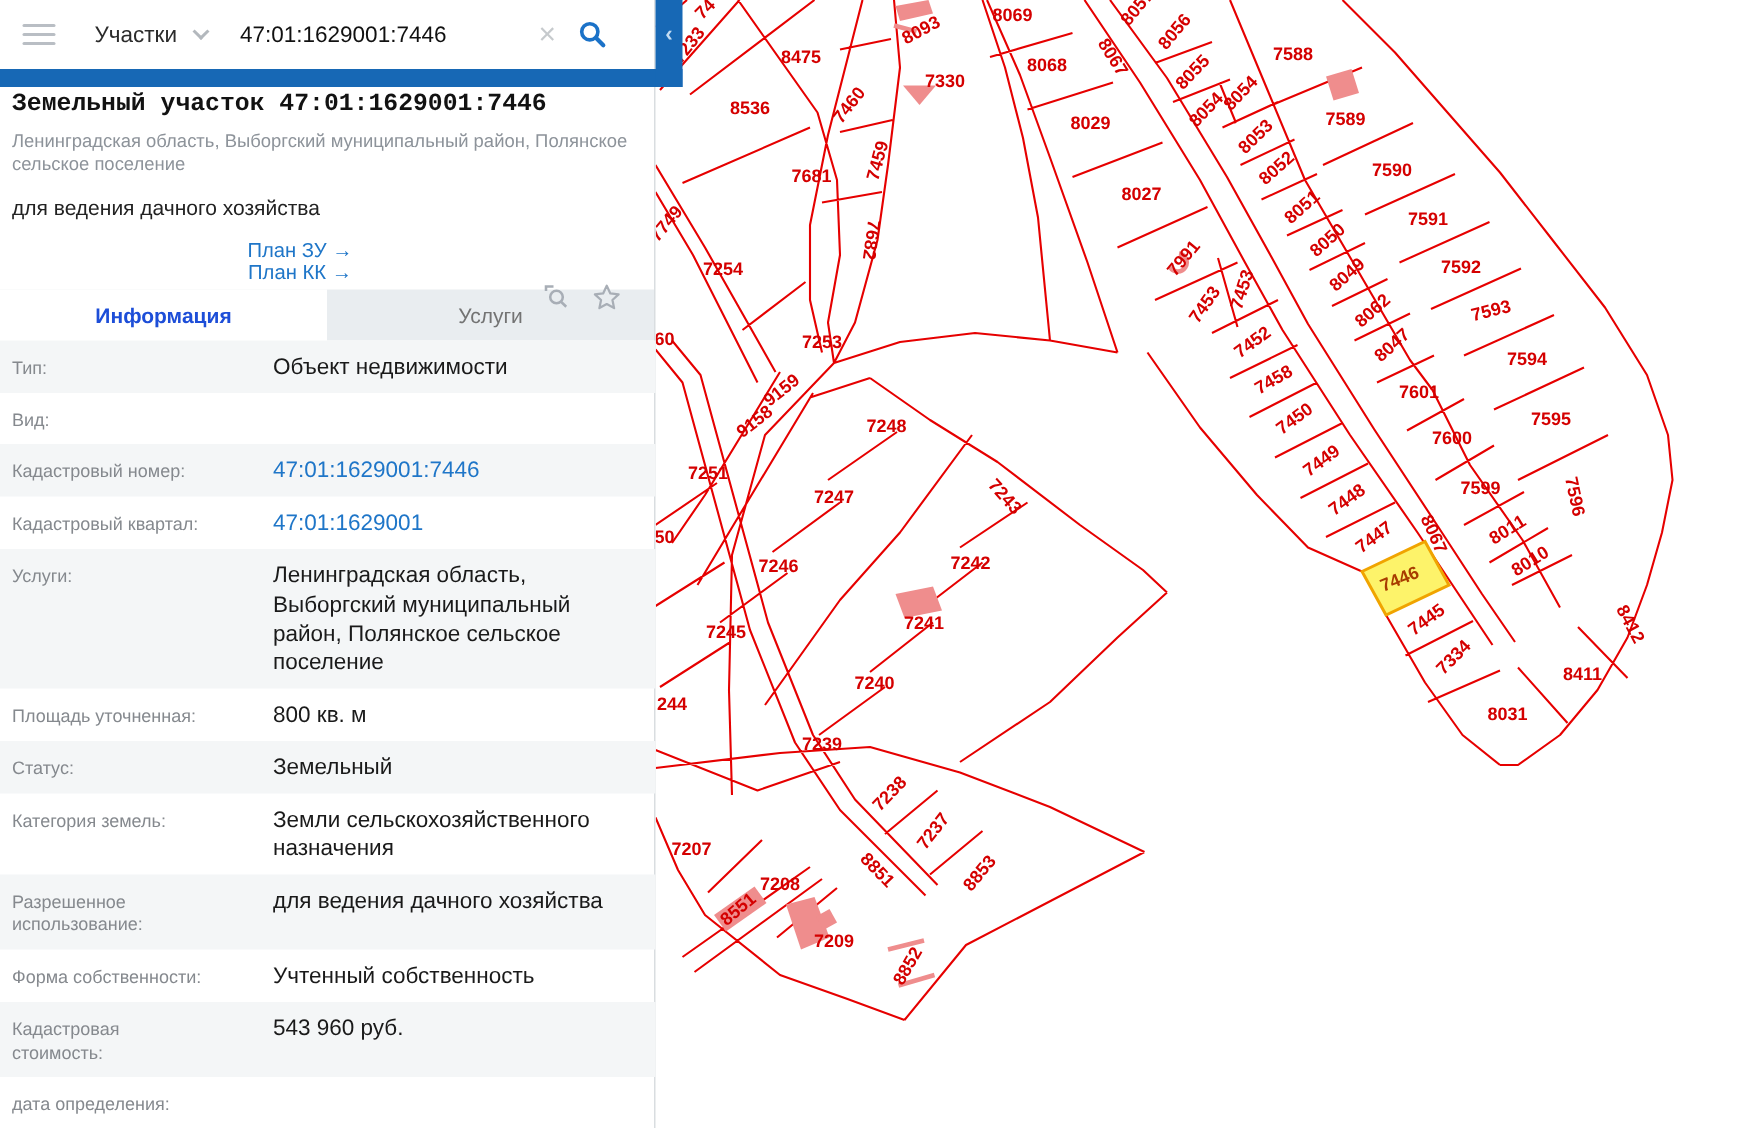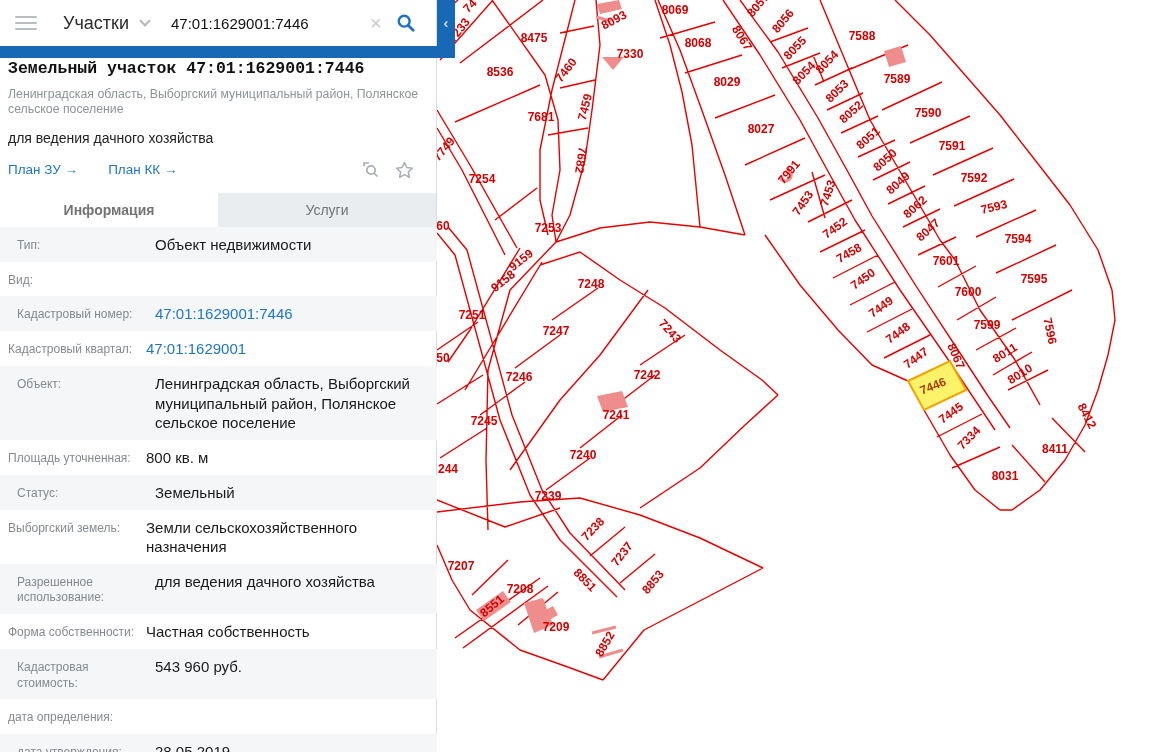--- a/index.html
+++ b/index.html
@@ -7,52 +7,52 @@
     font-family:"Liberation Sans", sans-serif; background:#ffffff; }
 
   
   .panel { position:absolute; left:0; top:0; width:437px; height:752px;
     background:#fff; border-right:1px solid #d9dde0; z-index:3; }
 
   .topbar { position:relative; height:46px; background:#fff; display:flex; align-items:center; }
   .hamburger { width:22px; margin-left:15px; cursor:pointer; }
   .hamburger span { display:block; height:2px; background:#b9bec4; margin:4px 0; border-radius:1px; }
   .cat-select { display:flex; align-items:center; margin-left:26px; cursor:pointer; }
-  .cat-label { font-size:18px; color:#2b2b2b; }
+  .cat-label { font-size:15px; color:#2b2b2b; }
   .caret { width:8px; height:8px; border-right:2px solid #b3b8bd; border-bottom:2px solid #b3b8bd;
     transform:rotate(45deg); margin:-4px 0 0 12px; }
   .search-input { border:none; outline:none; font-size:15px; color:#111;
     margin-left:22px; width:195px; font-family:"Liberation Sans", sans-serif; background:transparent; }
   .clear-x { font-size:20px; color:#c6cacd; margin-left:4px; cursor:pointer; line-height:1; }
   .search-btn { margin-left:14px; cursor:pointer; display:flex; }
 
   .bluebar { position:absolute; left:0; top:46px; width:455px; height:12px; background:#1768b5; z-index:4; }
   .collapse-tab { position:absolute; left:437px; top:0; width:18px; height:58px; background:#1768b5;
     z-index:5; cursor:pointer; color:#c3dcf2; font-size:15px; font-weight:bold;
     display:flex; align-items:flex-start; justify-content:center; padding-top:14px; }
 
   .phead { padding:13px 14px 0 8px; }
   .ptitle { font-size:16.5px; font-weight:bold; color:#121212;font-family:Liberation Mono, monospace; }
   .psub { font-size:12.3px; color:#8d939a; line-height:1.25; margin-top:9px; width:420px; }
   .pusage { font-size:14px; color:#222; margin-top:12px; }
-  .plinks { display:flex; align-items:center; margin-top:13px; height:22px; }
+  .plinks { display:flex; align-items:center; margin-top:13px; height:22px;flex-direction:column; }
   .plink { font-size:13.5px; color:#1f76c8; margin-right:30px; cursor:pointer; text-decoration:none; }
   .licons { margin-left:auto; display:flex; align-items:center; gap:14px; margin-right:8px; }
   .licon { cursor:pointer; display:flex; }
 
   .tabs { display:flex; margin-top:12px; height:34px; background:#e9edf0; }
   .tab { flex:1; display:flex; align-items:center; justify-content:center;
     font-size:14px; color:#737373; cursor:pointer; }
-  .tab.active { background:#fff; color:#737373; font-weight:bold; }
+  .tab.active { background:#fff; color:#1d4ed8; font-weight:bold; }
 
   .rows { width:437px; }
   .irow { display:flex; padding:8px 0; }
-  .irow.alt { background:#f4f6f7;justify-content:flex-end; }
+  .irow.alt { background:#f4f6f7; }
   .irow .rl { width:146px; padding:3px 6px 0 8px; font-size:12px; color:#85898e; line-height:1.3; flex:none; }
-  .irow .rv { width:282px; font-size:15px; color:#1a1a1a; line-height:1.27; padding-right:10px; }
+  .irow .rv { width:282px; font-size:15px; color:#1a1a1a; line-height:1.27; padding-right:10px;margin-left:36px; }
   .irow .rv.link { color:#1f76c8; cursor:pointer; }
 
   
   .map { position:absolute; left:437px; top:0; width:730px; height:752px; background:#fff; z-index:1; }
   svg text { font-family:"Liberation Sans", sans-serif; }
 </style>
 </head>
 <body>
 
 <div class="panel">
@@ -116,42 +116,42 @@
       </div>
       <div class="irow alt">
         <div class="rl">Кадастровый номер:</div>
         <div class="rv link">47:01:1629001:7446</div>
       </div>
       <div class="irow">
         <div class="rl">Кадастровый квартал:</div>
         <div class="rv link">47:01:1629001</div>
       </div>
       <div class="irow alt">
-        <div class="rl">Объект:</div>
+        <div class="rl">Услуги:</div>
         <div class="rv">Ленинградская область, Выборгский муниципальный район, Полянское сельское поселение</div>
       </div>
       <div class="irow">
         <div class="rl">Площадь уточненная:</div>
         <div class="rv">800 кв. м</div>
       </div>
       <div class="irow alt">
         <div class="rl">Статус:</div>
         <div class="rv">Земельный</div>
       </div>
       <div class="irow">
-        <div class="rl">Выборгский земель:</div>
+        <div class="rl">Категория земель:</div>
         <div class="rv">Земли сельскохозяйственного назначения</div>
       </div>
       <div class="irow alt">
         <div class="rl">Разрешенное использование:</div>
         <div class="rv">для ведения дачного хозяйства</div>
       </div>
       <div class="irow">
         <div class="rl">Форма собственности:</div>
-        <div class="rv">Частная собственность</div>
+        <div class="rv">Учтенный собственность</div>
       </div>
       <div class="irow alt">
         <div class="rl">Кадастровая стоимость:</div>
         <div class="rv">543 960 руб.</div>
       </div>
       <div class="irow">
         <div class="rl">дата определения:</div>
       </div>
       <div class="irow alt">
         <div class="rl">дата утверждения:</div>

